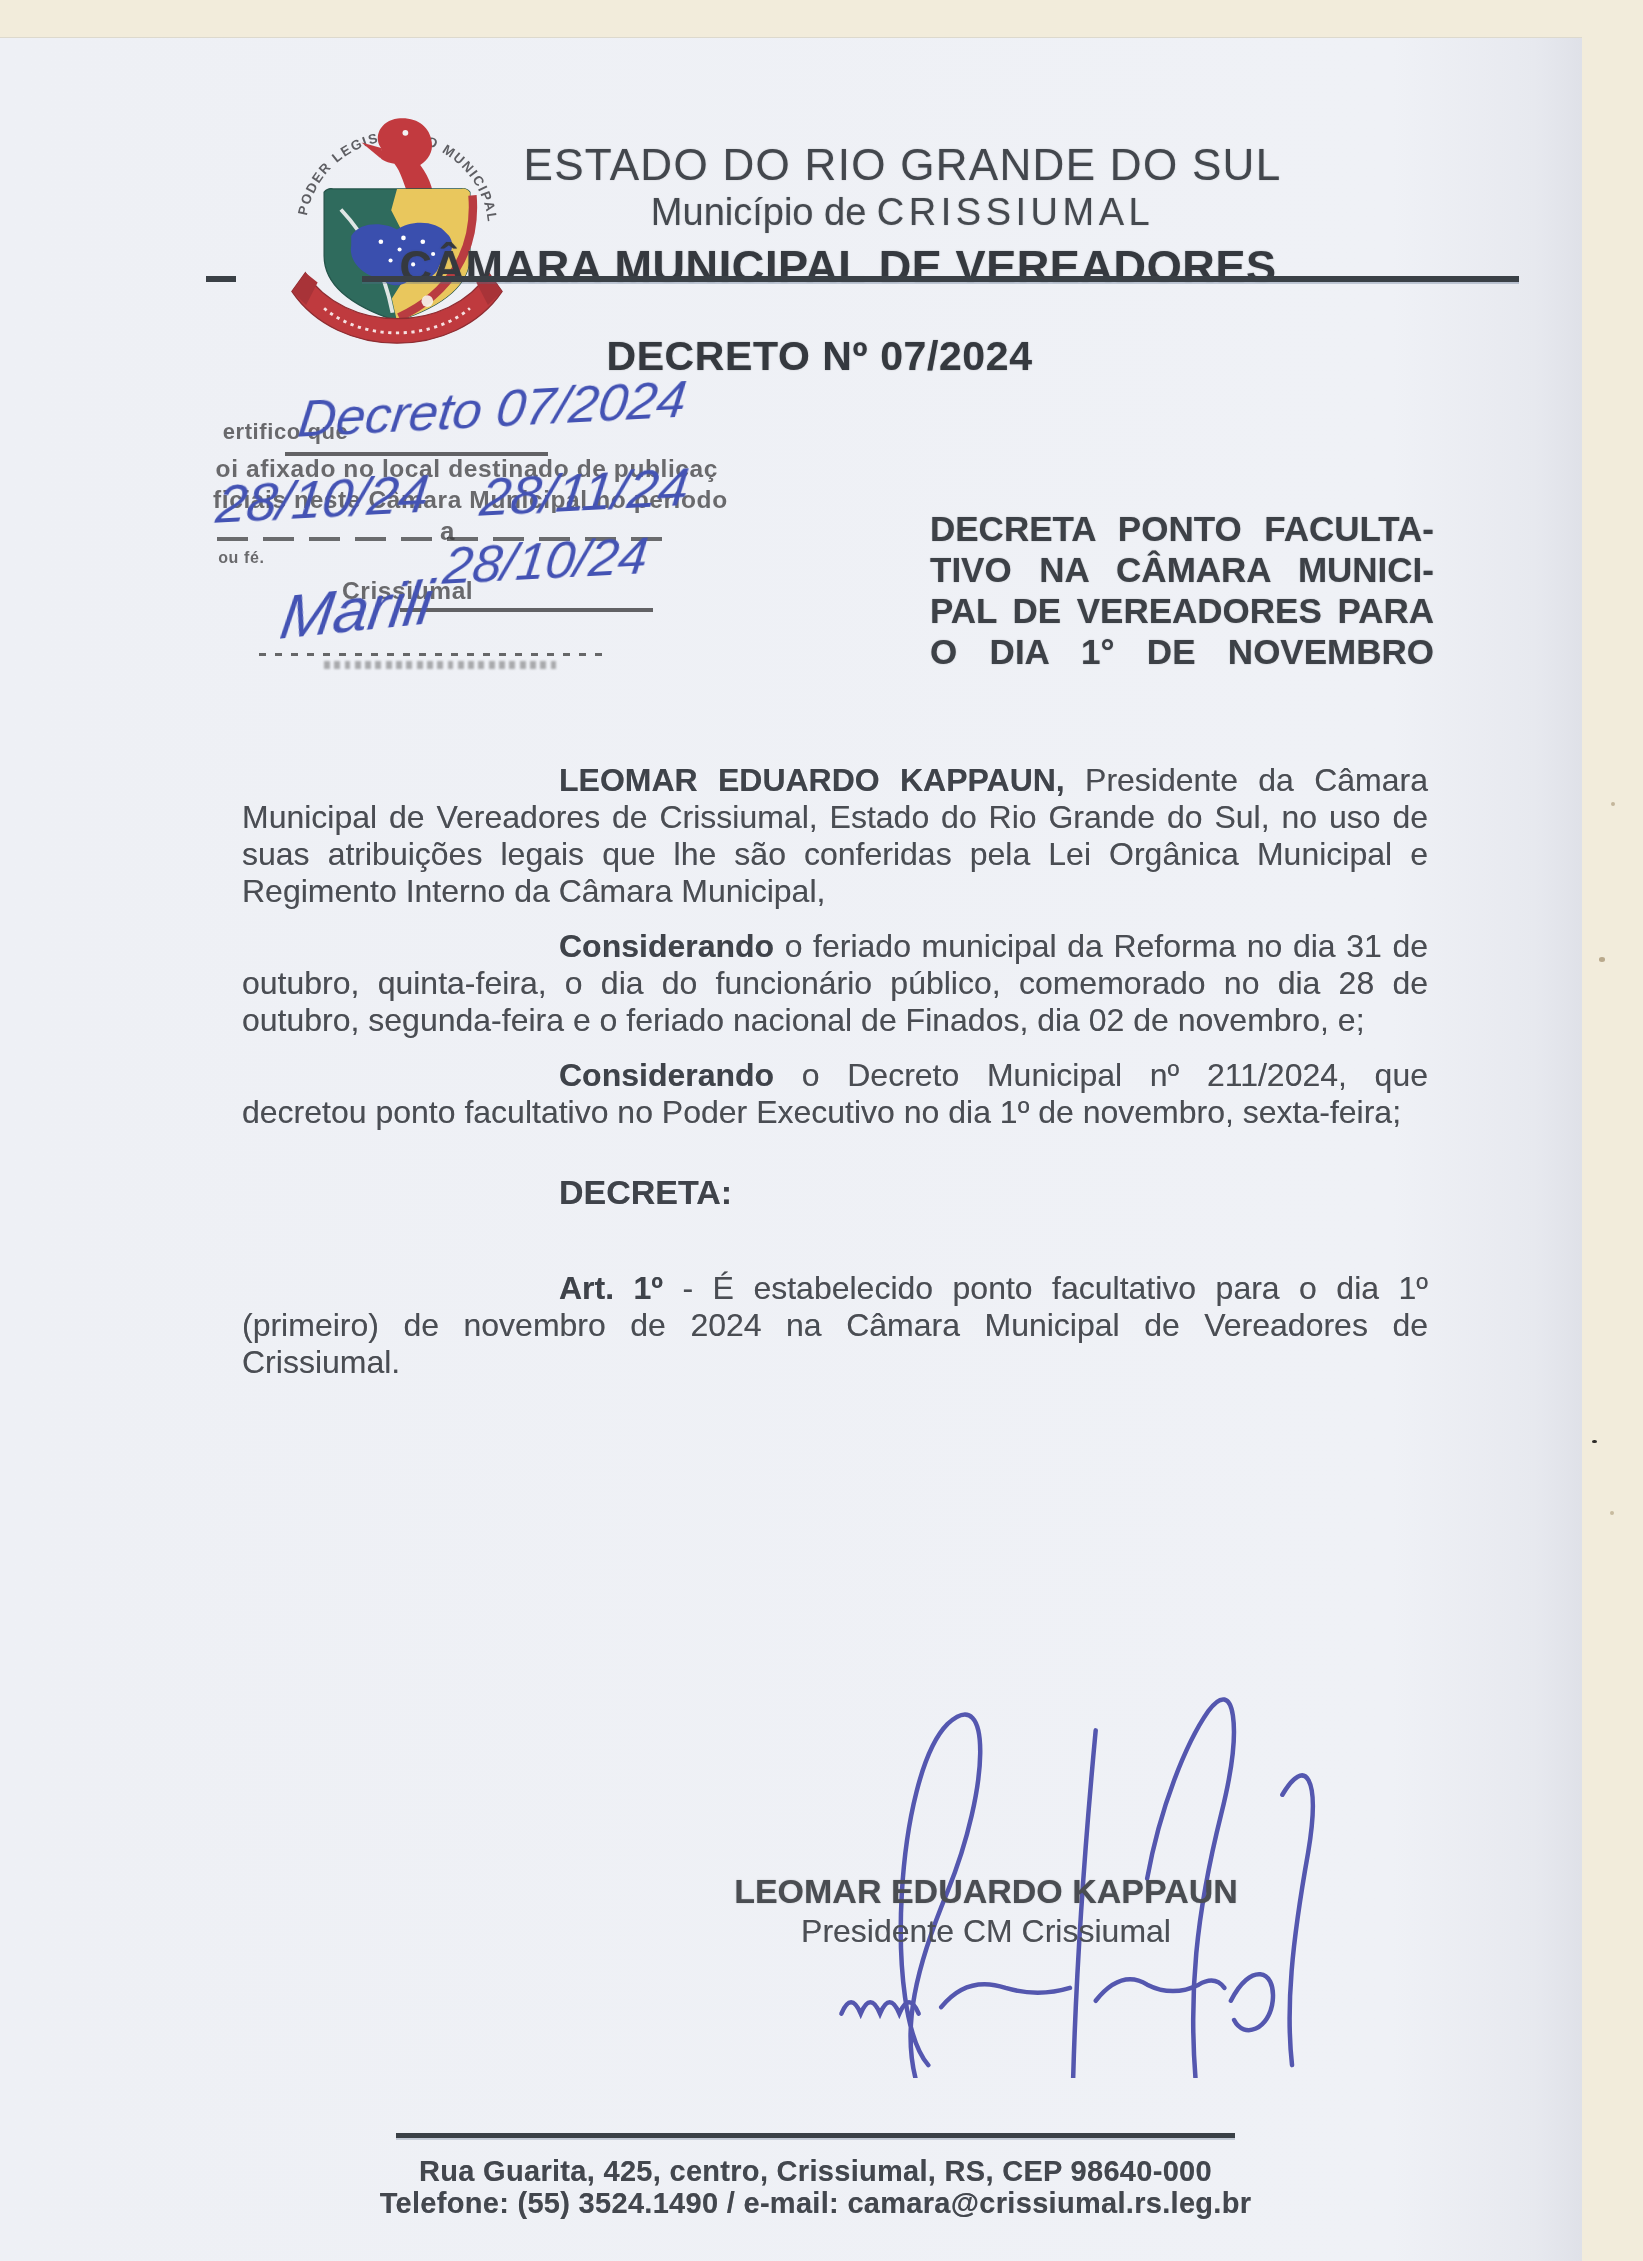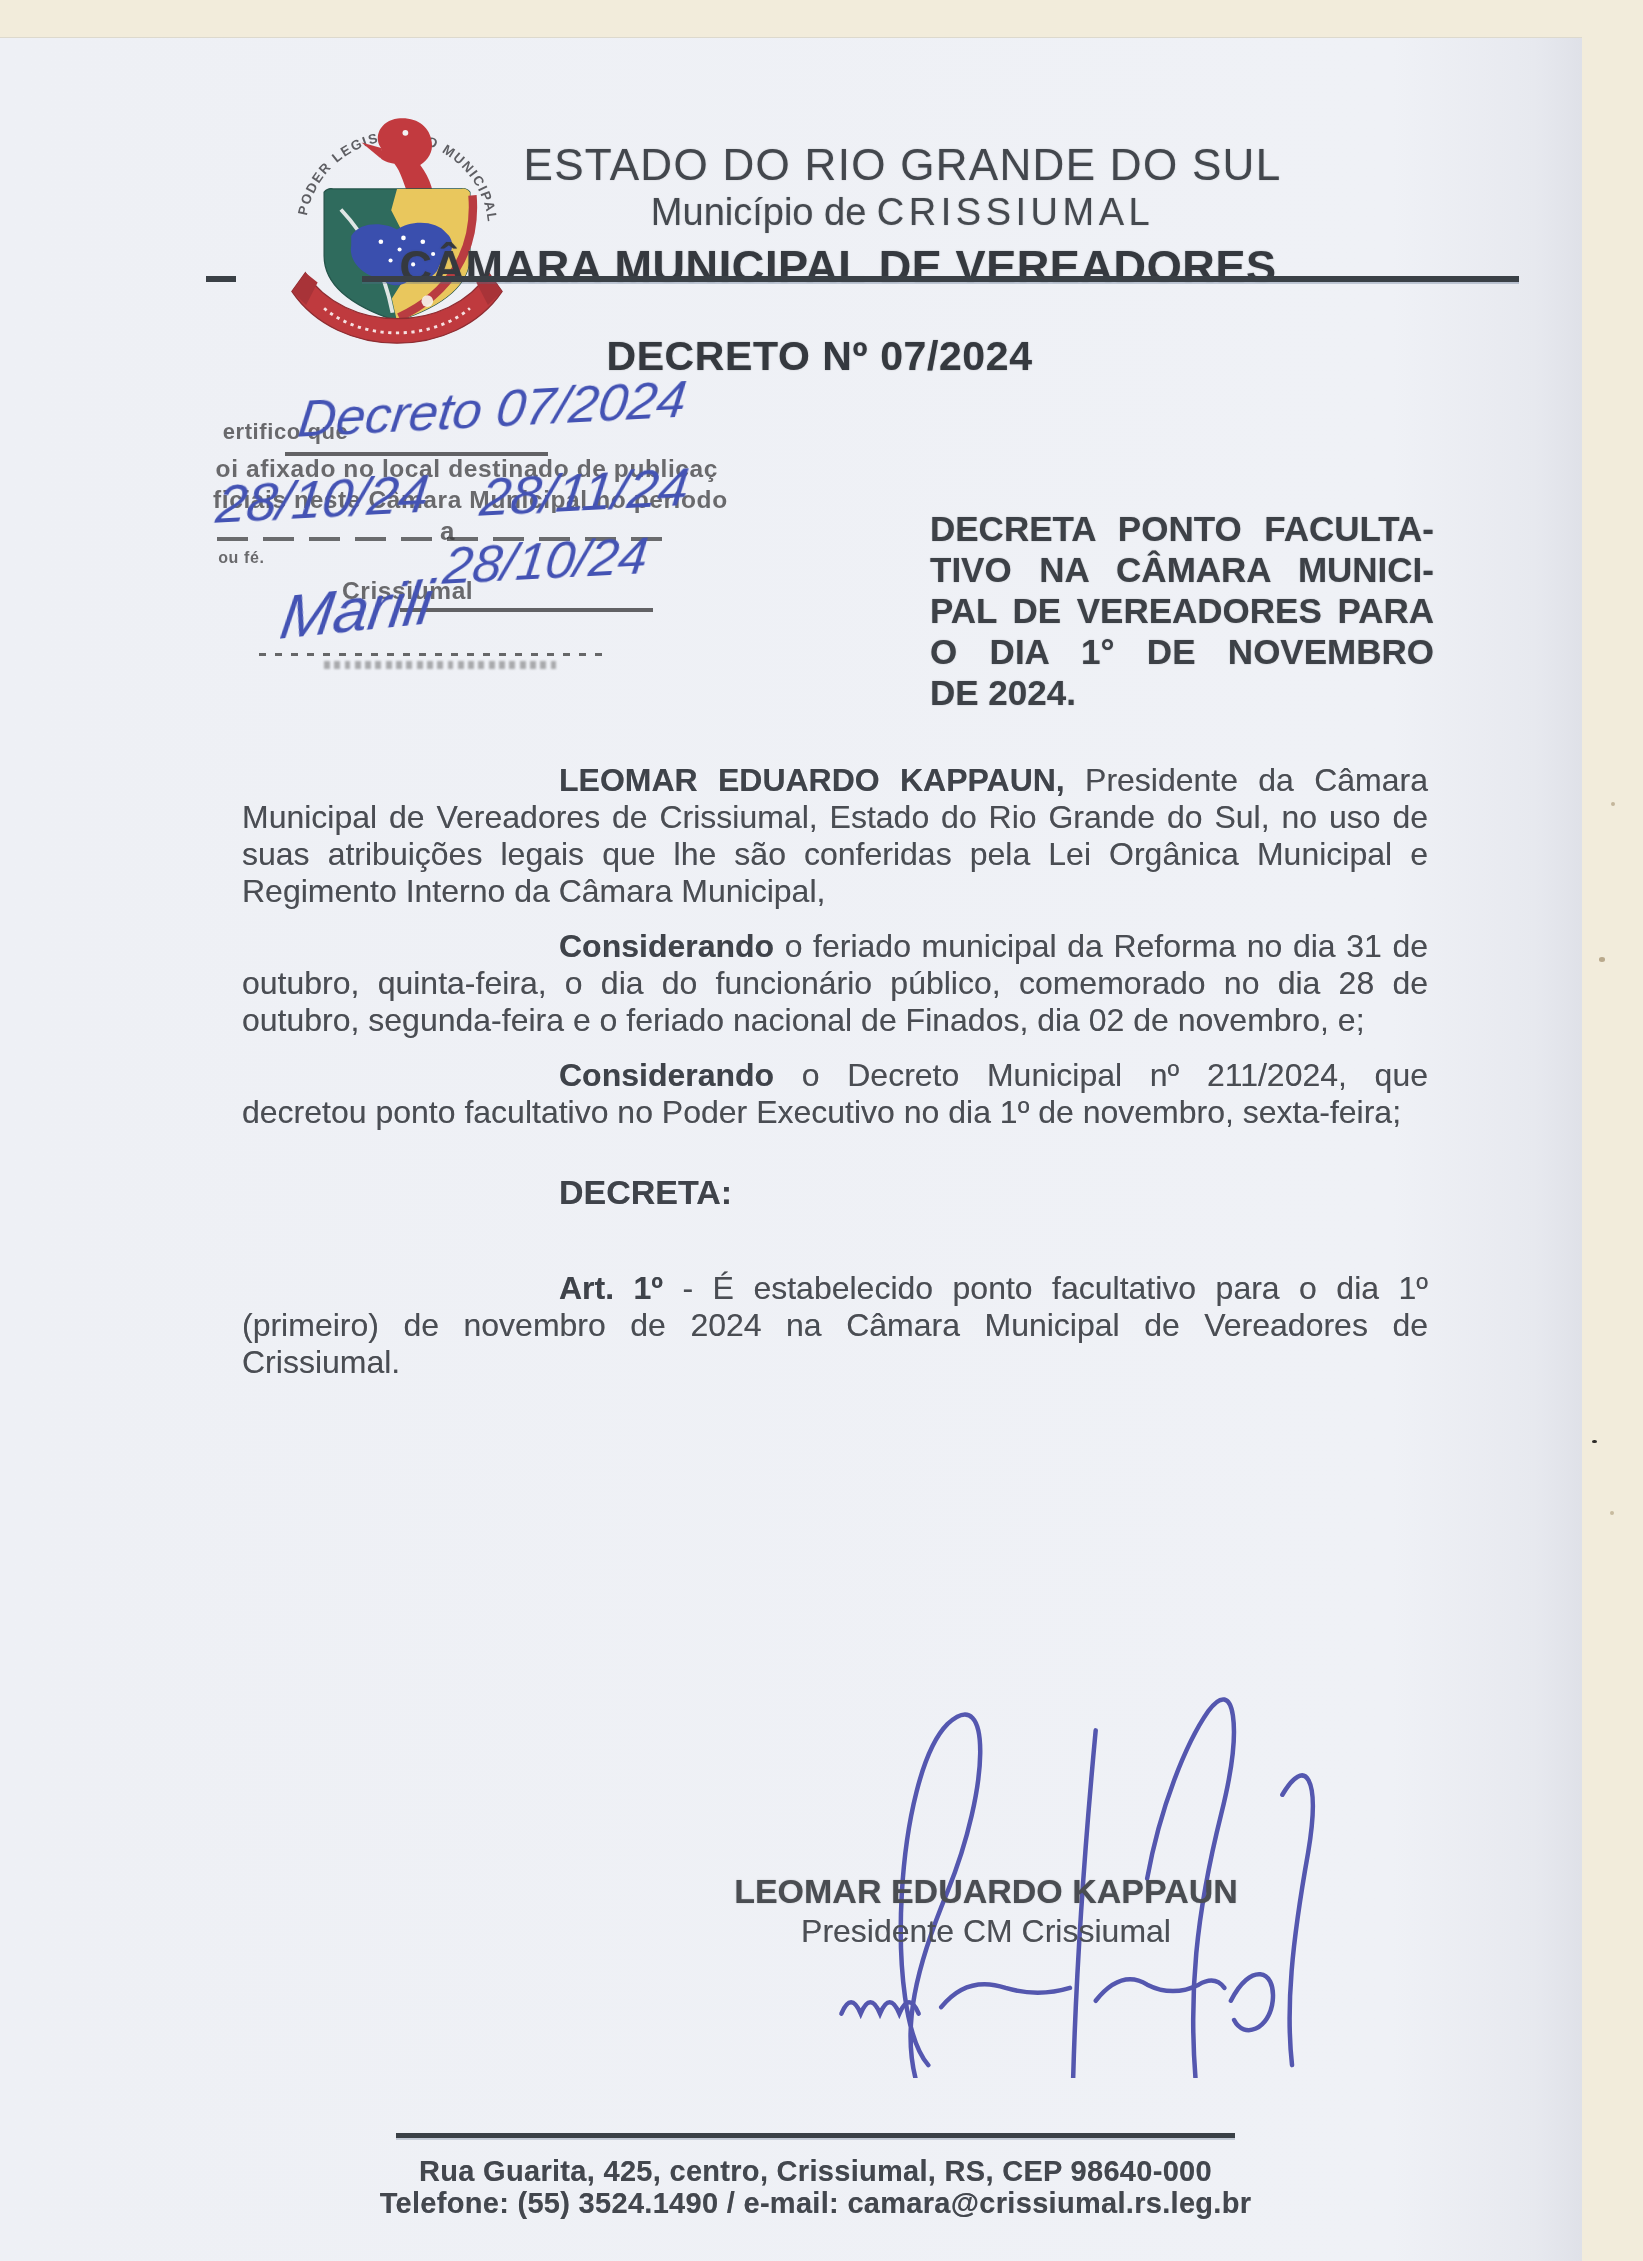--- a/index.html
+++ b/index.html
@@ -177,21 +177,20 @@
   <span class="hand" style="left:63px;top:188px;font-size:62px;transform:skewX(-14deg) rotate(-6deg);">Marili</span>
   <div class="ink-dots" style="left:46px;top:259px;width:344px;"></div>
   <div class="tiny-illegible" style="left:111px;top:267px;width:232px;"></div>
 </div>
 
 <div class="subject">
   <div class="jline">DECRETA PONTO FACULTA-</div>
   <div class="jline">TIVO NA CÂMARA MUNICI-</div>
   <div class="jline">PAL DE VEREADORES PARA</div>
   <div class="jline">O DIA 1° DE NOVEMBRO</div>
-  <div class="lline">DE 2024.</div>
 </div>
 
 <div class="main">
   <p><span class="b">LEOMAR EDUARDO KAPPAUN,</span><span> Presidente da Câmara Municipal de Vereadores de Crissiumal, Estado do Rio Grande do Sul, no uso de suas atribuições legais que lhe são conferidas pela Lei Orgânica Municipal e Regimento Interno da Câmara Municipal,</span></p>
 
   <p><span class="b">Considerando</span><span> o feriado municipal da Reforma no dia 31 de outubro, quinta-feira, o dia do funcionário público, comemorado no dia 28 de outubro, segunda-feira e o feriado nacional de Finados, dia 02 de novembro, e;</span></p>
 
   <p><span class="b">Considerando</span><span> o Decreto Municipal nº 211/2024, que decretou ponto facultativo no Poder Executivo no dia 1º de novembro, sexta-feira;</span></p>
 
   <div class="decreta-h">DECRETA:</div>

